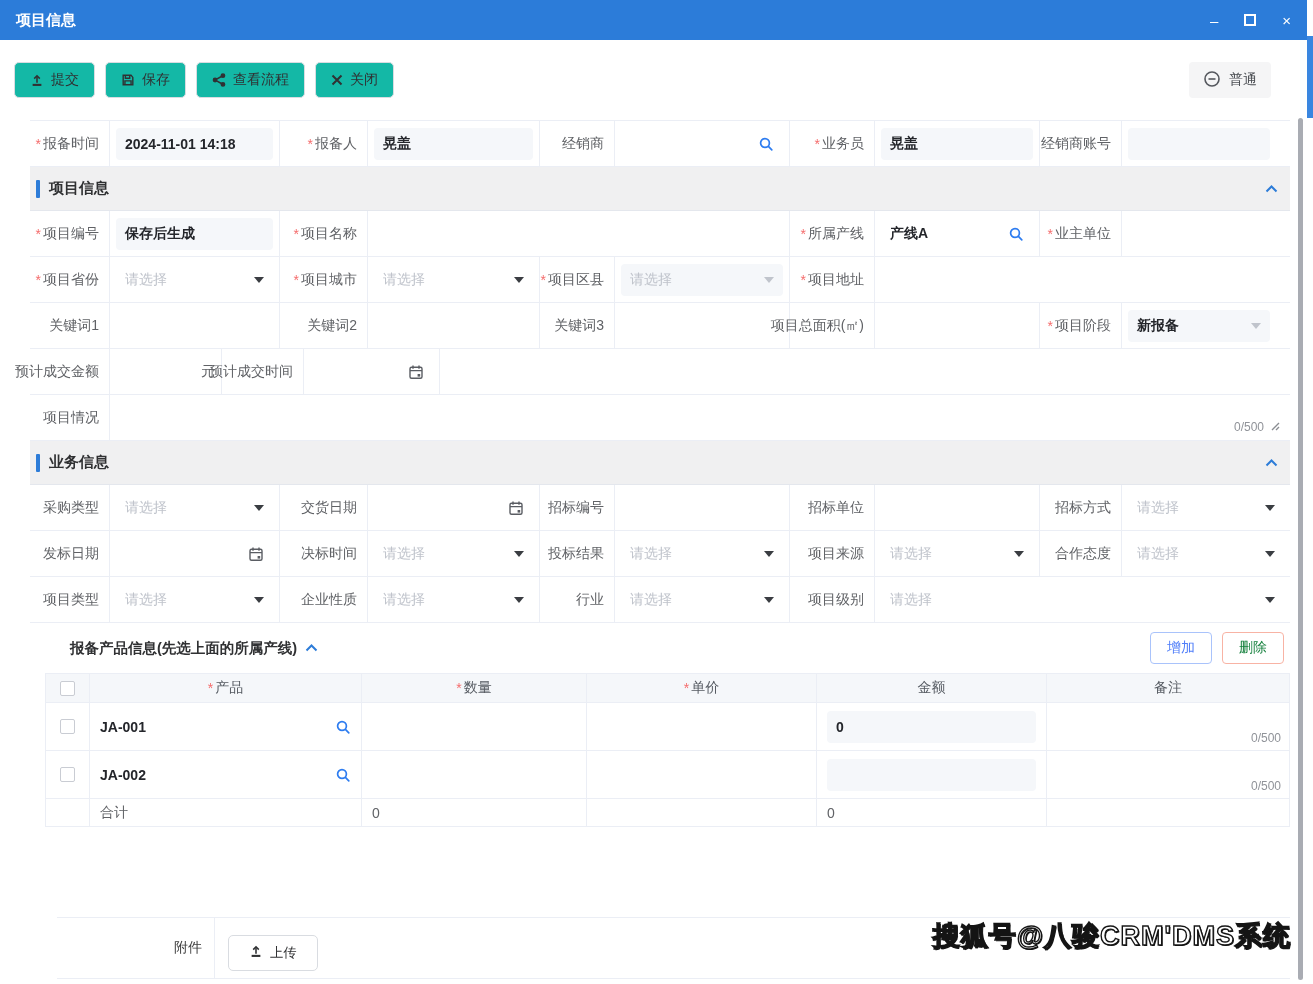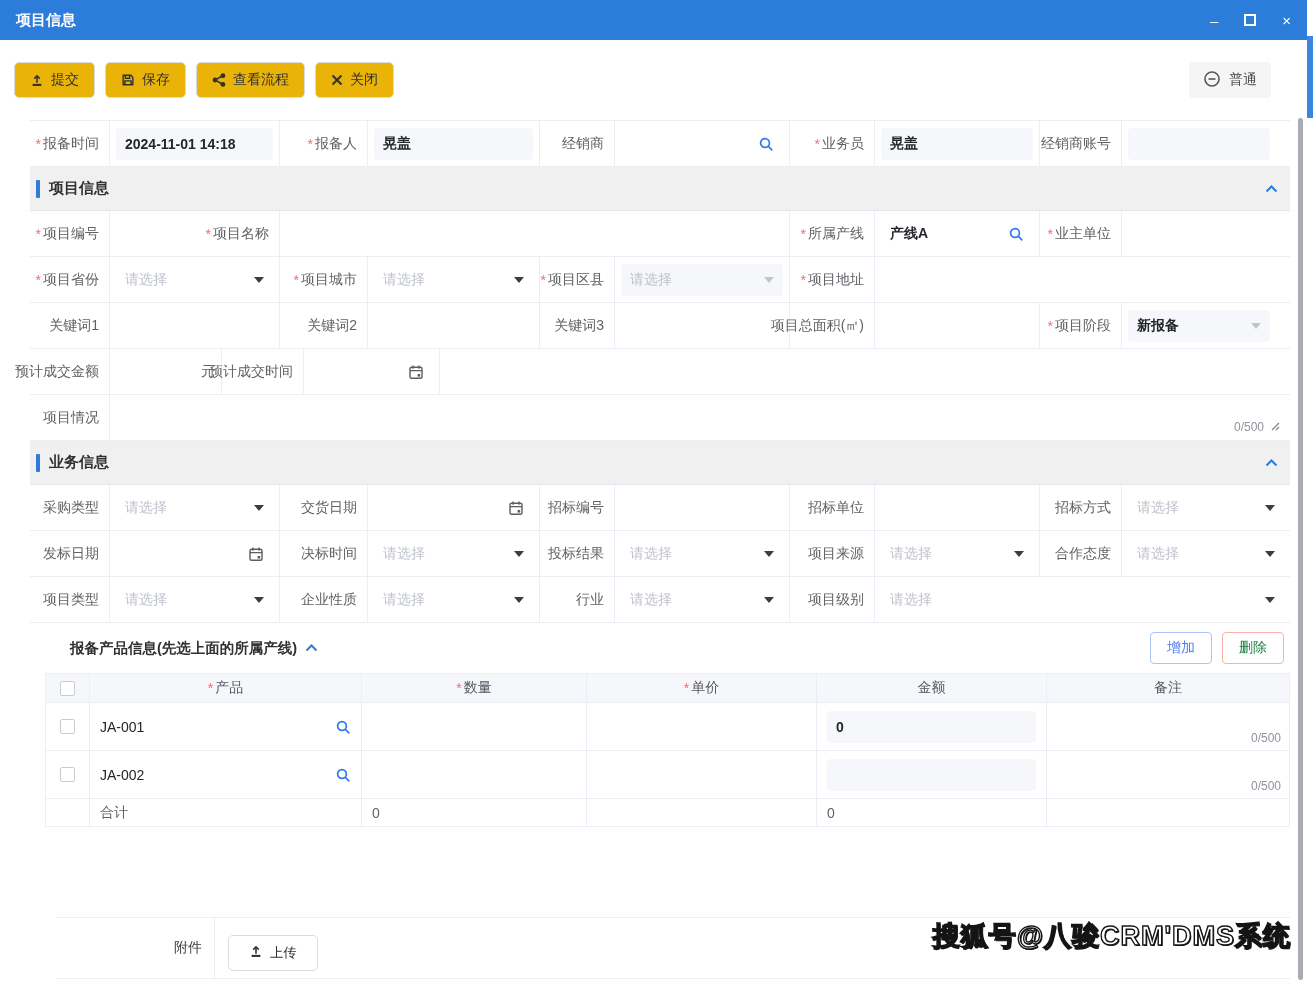--- a/index.html
+++ b/index.html
@@ -13,21 +13,21 @@
     padding:0 16px; color:#fff; }
   .titlebar .title { font-size:15px; font-weight:700; }
   .win-controls { margin-left:auto; display:flex; align-items:center; gap:26px; }
   .wc { color:#fff; font-size:15px; line-height:1; cursor:pointer; }
   .wc-max { width:12px; height:12px; border:2px solid #fff; display:inline-block; }
 
   
   .toolbar { height:80px; display:flex; align-items:center; padding:0 14px; position:relative; }
   .tb-group { display:flex; gap:10px; }
   .btn { display:inline-flex; align-items:center; gap:7px; height:36px; padding:0 15px;
-    background:#eab308; border:1px solid #d9dce1; border-radius:5px; font-size:14px;
+    background:#14b8a6; border:1px solid #d9dce1; border-radius:5px; font-size:14px;
     color:#303133; cursor:pointer; }
   .btn svg { display:block; }
   .mode-btn { position:absolute; right:36px; top:22px; display:inline-flex; align-items:center;
     gap:8px; height:36px; padding:0 14px; background:#f5f5f6; border-radius:4px;
     color:#4a4d52; font-size:14px; cursor:pointer; }
 
   
   .form { margin-left:30px; width:1260px; border-top:1px solid #ebeef5; }
   .frow { display:grid; grid-template-columns:80px 170px 88px 172px 75px 175px 85px 165px 82px 1fr;
     border-bottom:1px solid #ebeef5; min-height:46px; }
@@ -75,21 +75,21 @@
   
   .ptable { margin-left:45px; width:1245px; border:1px solid #ebeef5; border-bottom:none; }
   .trow { display:grid; grid-template-columns:44px 272px 225px 230px 230px 1fr; border-bottom:1px solid #ebeef5; }
   .tcell { border-right:1px solid #ebeef5; display:flex; align-items:center; padding:0 10px; min-width:0; position:relative; }
   .tcell:last-child { border-right:none; }
   .thead { background:#f5f7fa; }
   .thead .tcell { height:28px; justify-content:center; color:#555a61; }
   .tdata .tcell { height:47px; }
   .tfoot .tcell { height:27px; color:#606266; }
   .chk { width:15px; height:15px; border:1px solid #c9ccd3; border-radius:2px; background:#fff; margin:0 auto; cursor:pointer; }
-  .pname { font-weight:400; color:#24262b; }
+  .pname { font-weight:700; color:#24262b; }
   .amount-inp { width:100%; height:32px; background:#f5f7fa; border-radius:4px;
     display:flex; align-items:center; padding:0 9px; font-weight:700; color:#24262b; }
   .cell-counter { position:absolute; right:8px; bottom:5px; color:#909399; font-size:12px; }
 
   
   .gap { height:90px; }
   .attach { margin-left:57px; width:1233px; border-top:1px solid #ebeef5; border-bottom:1px solid #ebeef5;
     display:grid; grid-template-columns:158px 1fr; min-height:62px; }
   .attach .acell { display:flex; align-items:center; }
   .attach .albl { justify-content:flex-end; padding-right:12px; color:#404040; border-right:1px solid #ebeef5; }
@@ -231,20 +231,23 @@
       </span>
   </div>
 
   <div class="form" style="border-top:none">
 
     <div class="frow">
       <div class="cell lbl">
           <span class="req">*</span>
           <span>项目编号</span>
         </div>
+      <div class="cell">
+          <div class="inp filled">保存后生成</div>
+        </div>
       <div class="cell lbl">
           <span class="req">*</span>
           <span>项目名称</span>
         </div>
       <div class="cell" style="grid-column:4/7">
           <div class="inp"></div>
         </div>
       <div class="cell lbl">
           <span class="req">*</span>
           <span>所属产线</span>

